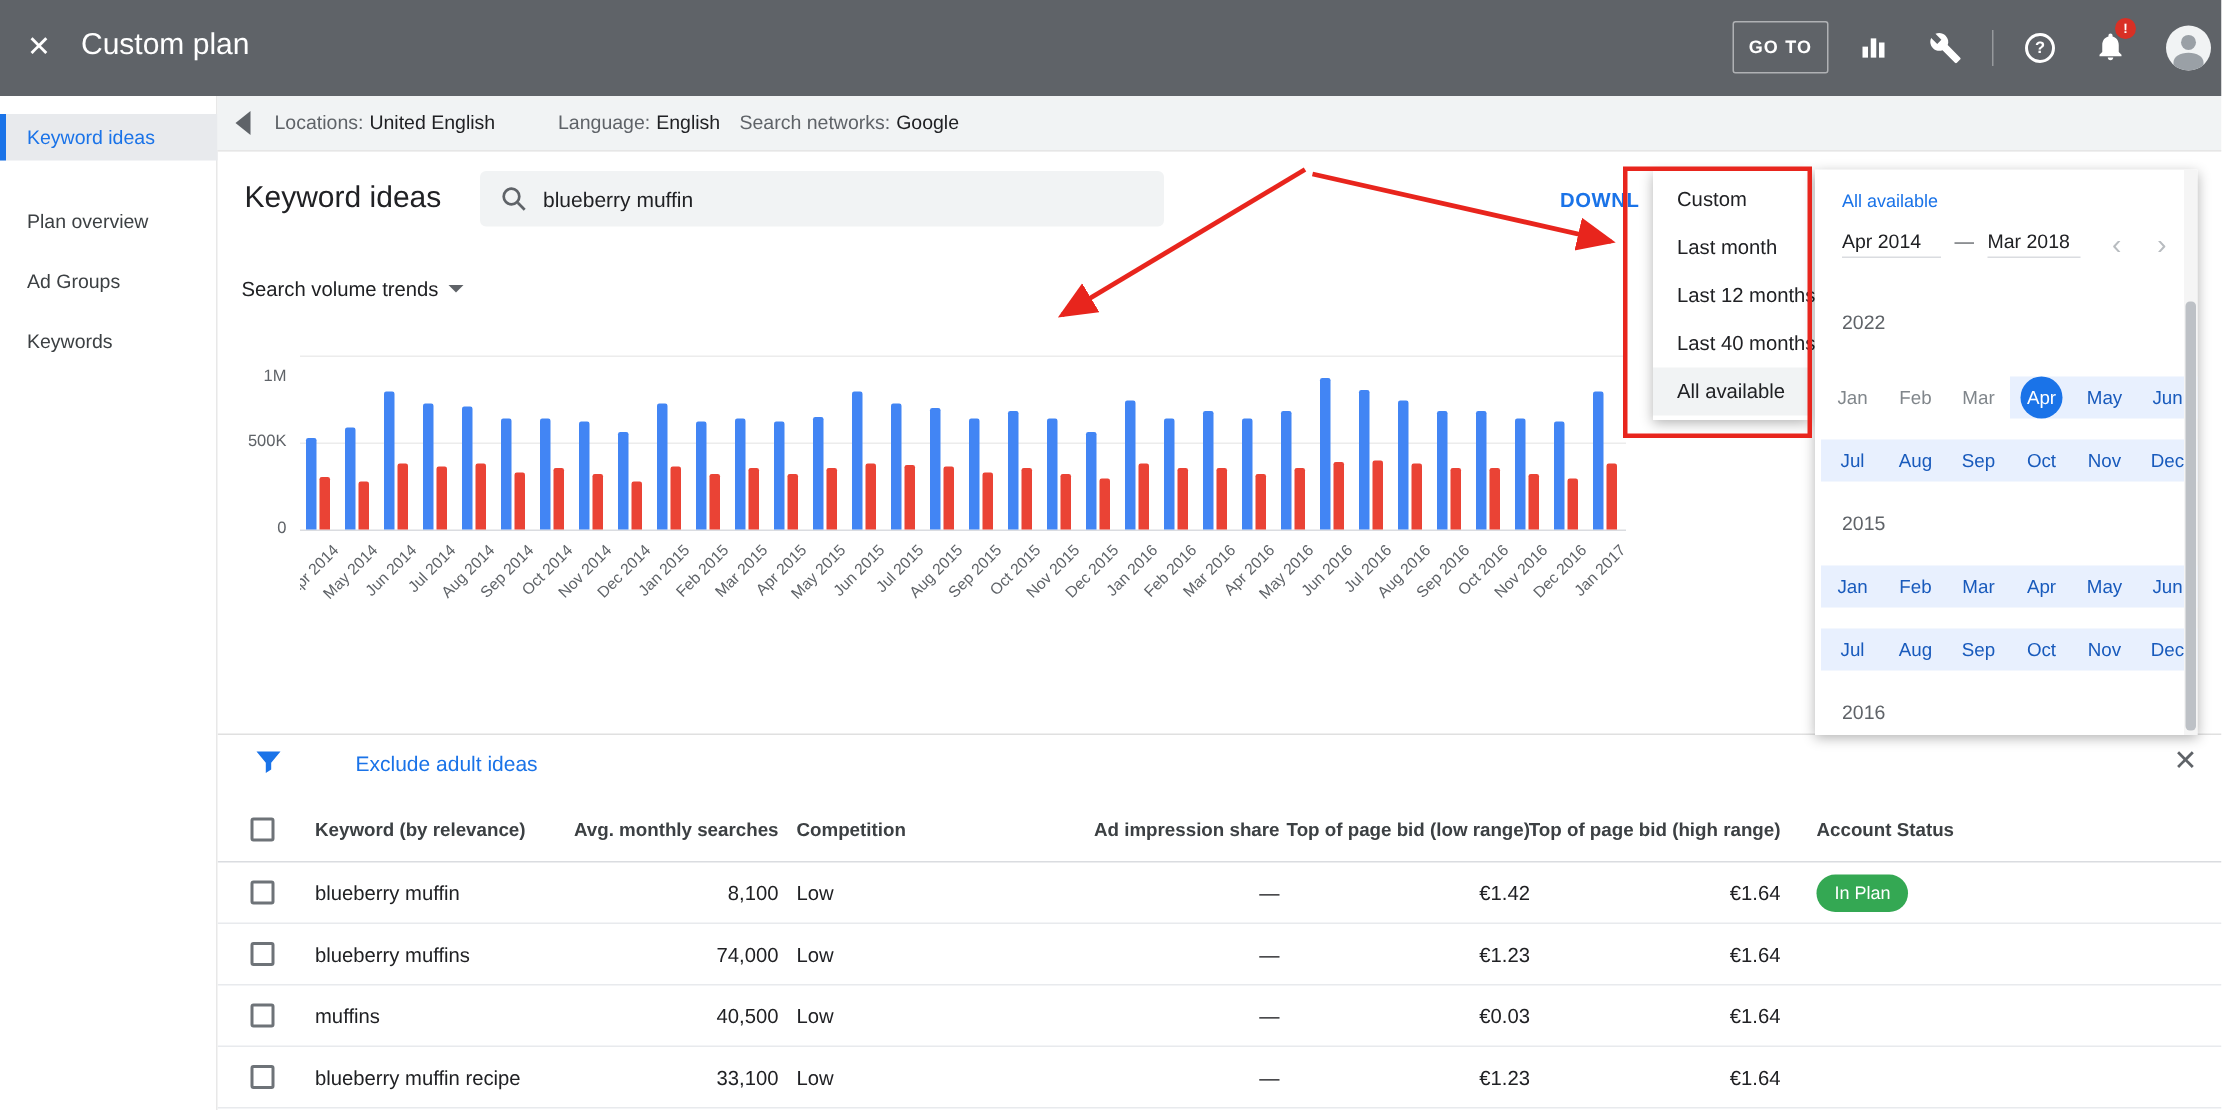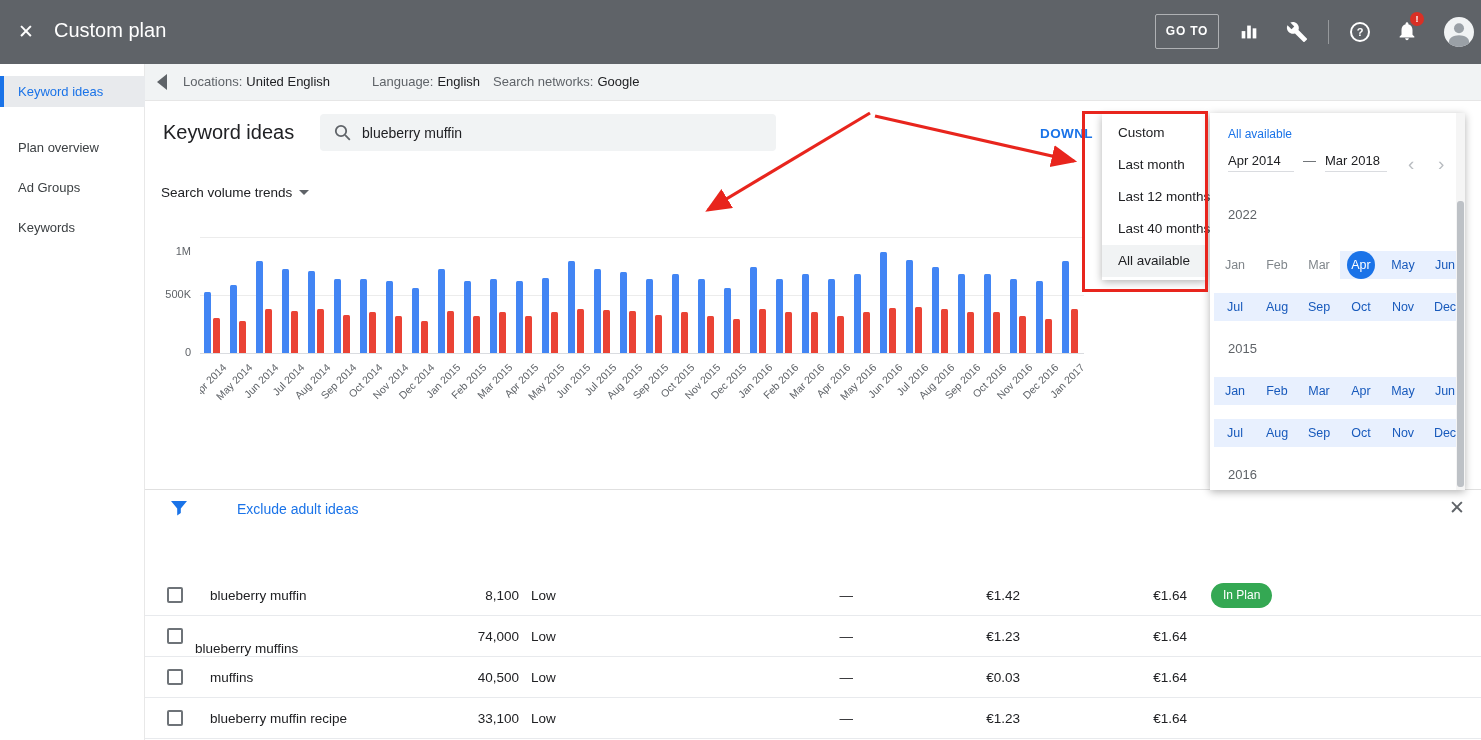--- a/index.html
+++ b/index.html
@@ -271,34 +271,44 @@
       <div class="xlabel" style="left: 768px; top: 130px;">Jan 2017</div>
     </div>
 
   <div class="filter-divider"></div>
   <svg class="funnel" width="20" height="20" viewBox="0 0 20 20">
     <path d="M2 3h16l-6.2 7.5V15l-3.6 2.4v-6.9z" fill="#1a73e8"></path>
   </svg>
   <div class="filter-link">Exclude adult ideas</div>
   <div class="filter-close">✕</div>
 
+  <div class="thead">
+    <div class="checkbox"></div>
+  <div class="th" style="left: 65px;">Keyword (by relevance)</div>
+      <div class="th" style="right: 962px;">Avg. monthly searches</div>
+      <div class="th" style="left: 386px;">Competition</div>
+      <div class="th" style="right: 628px;">Ad impression share</div>
+      <div class="th" style="right: 461px;">Top of page bid (low range)</div>
+      <div class="th" style="right: 294px;">Top of page bid (high range)</div>
+      <div class="th" style="left: 1066px;">Account Status</div>
+    </div>
   <div class="tbody">
       <div class="trow" style="top: 0px;">
         <div class="checkbox"></div>
         <div class="td" style="left: 65px;">blueberry muffin</div>
         <div class="td" style="right: 962px;">8,100</div>
         <div class="td" style="left: 386px;">Low</div>
         <div class="td" style="right: 628px;">—</div>
         <div class="td" style="right: 461px;">€1.42</div>
         <div class="td" style="right: 294px;">€1.64</div>
         <div class="badge" style="left: 1066px; background: rgb(52, 168, 83);">In Plan</div>
       </div>
       <div class="trow" style="top: 41px;">
         <div class="checkbox"></div>
-        <div class="td" style="left: 50px; margin-top: 12px;">blueberry muffins</div>
+        <div class="td" style="left: 65px;">blueberry muffins</div>
         <div class="td" style="right: 962px;">74,000</div>
         <div class="td" style="left: 386px;">Low</div>
         <div class="td" style="right: 628px;">—</div>
         <div class="td" style="right: 461px;">€1.23</div>
         <div class="td" style="right: 294px;">€1.64</div>
       </div>
       <div class="trow" style="top: 82px;">
         <div class="checkbox"></div>
         <div class="td" style="left: 65px;">muffins</div>
         <div class="td" style="right: 962px;">40,500</div>

